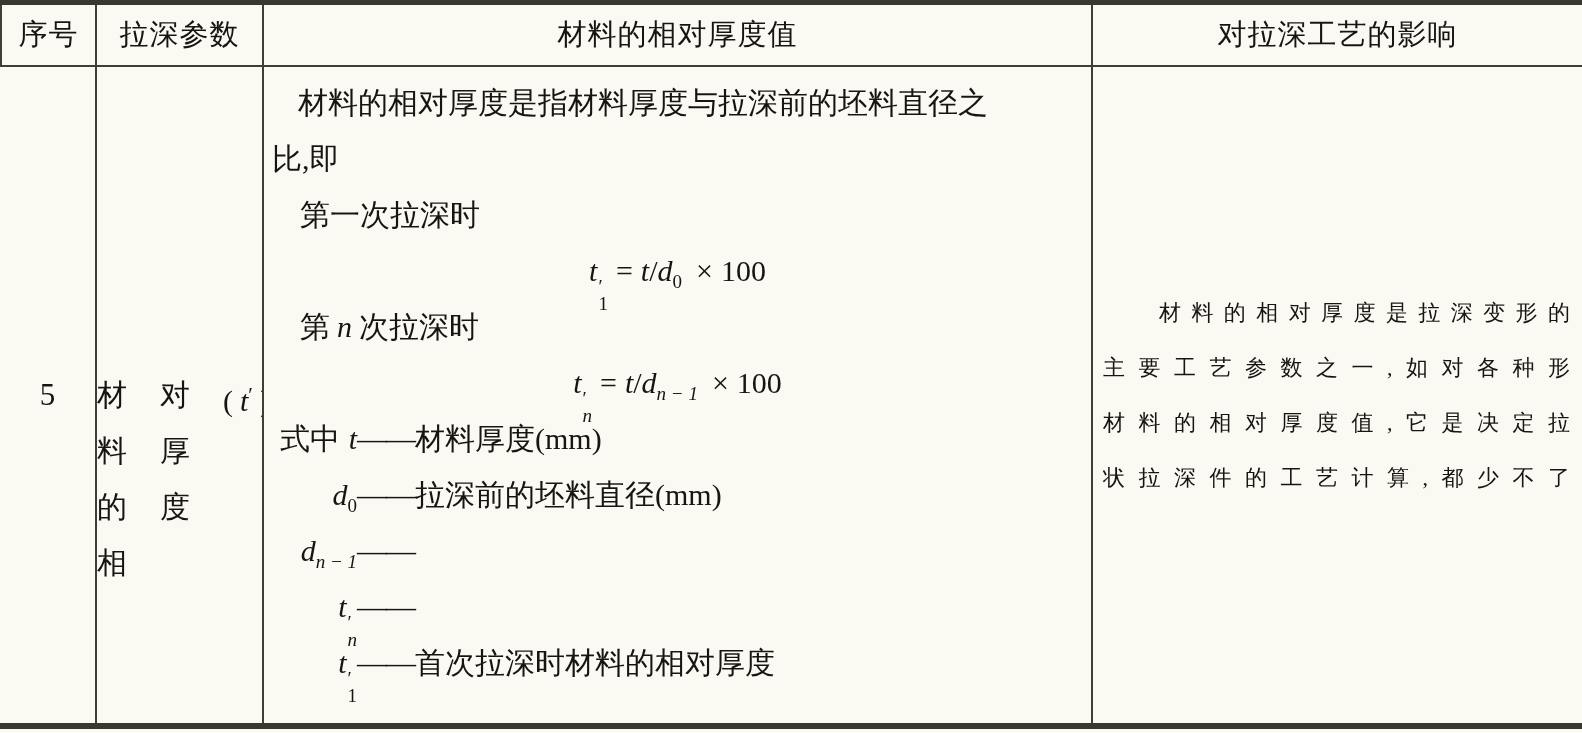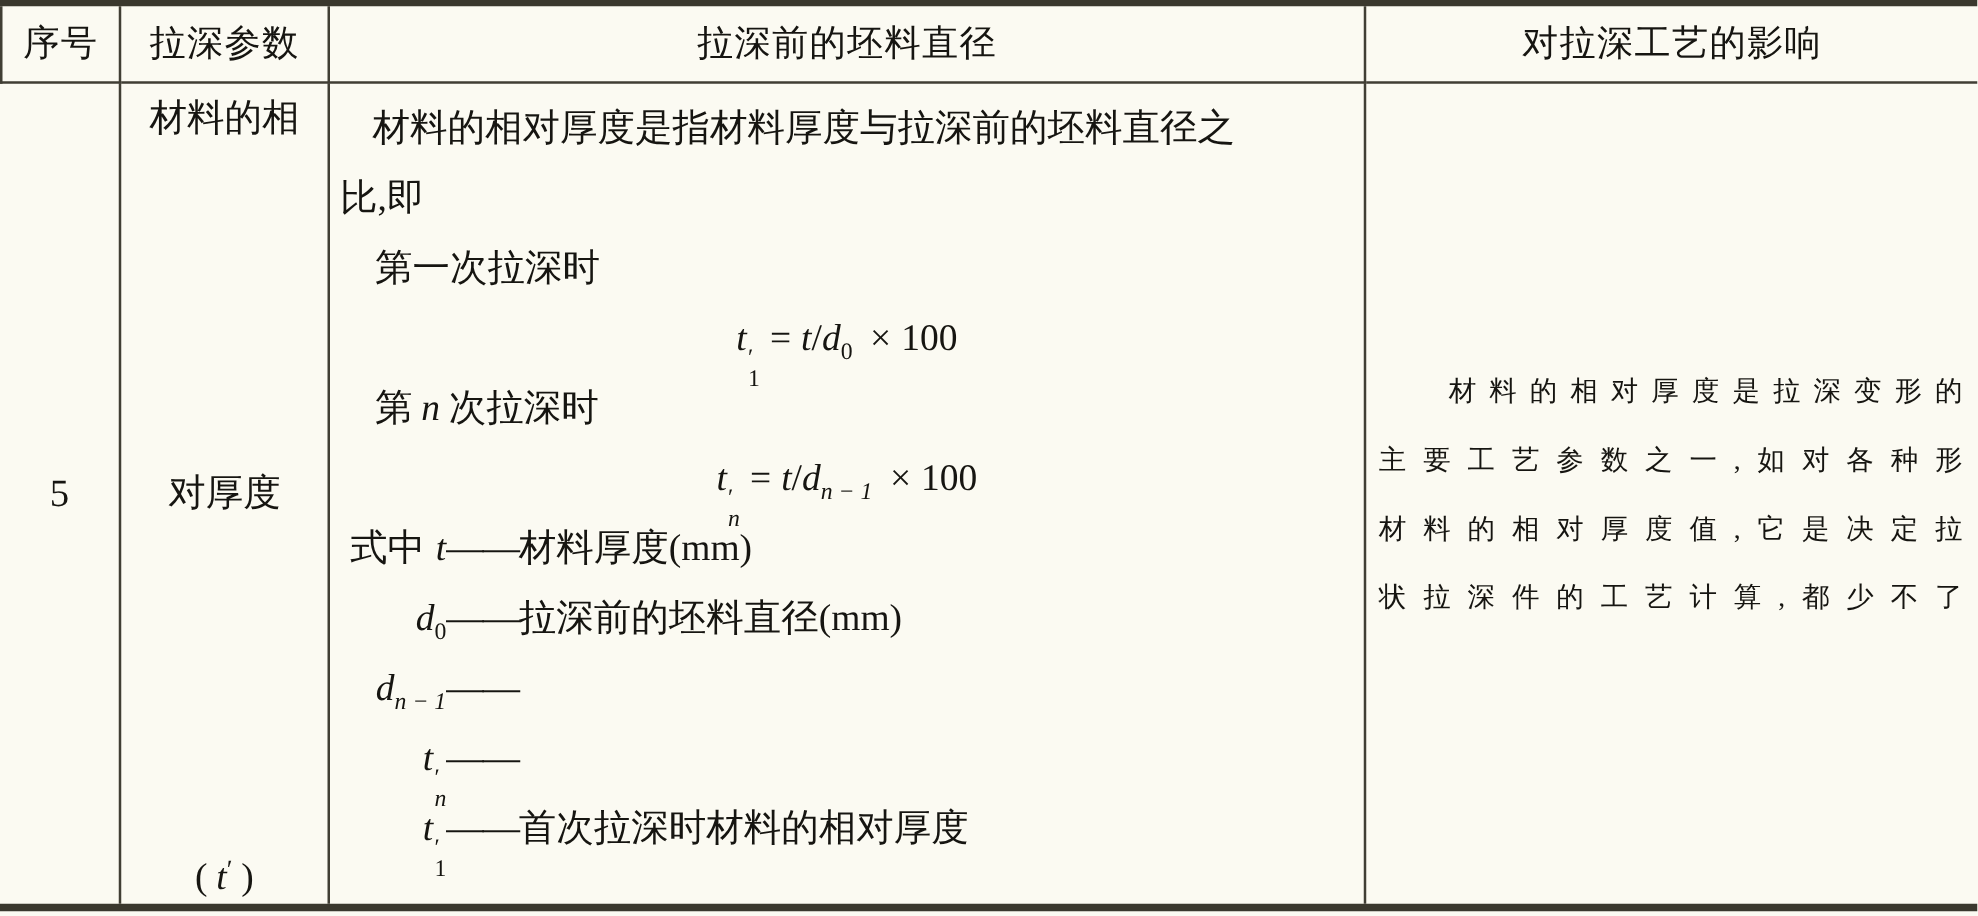--- a/index.html
+++ b/index.html
@@ -21,21 +21,21 @@
   .hc{
     border-bottom:2px solid var(--line-inner);
     display:flex;align-items:center;justify-content:center;
     font-size:29px;letter-spacing:1px;
   }
   .hc.first{border-left:2px solid var(--line-inner);}
   .hc.b,.bc.b{border-right:2px solid var(--line-inner);}
   
   .bc{overflow:hidden;}
   .bc1{display:flex;align-items:center;justify-content:center;font-size:31px;}
-  .bc2{display:flex;flex-direction:column;align-items:center;justify-content:space-between;font-size:30px;gap:33px;}
+  .bc2{display:flex;flex-direction:row;align-items:center;justify-content:flex-start;font-size:30px;gap:33px;}
   .bc2 .pline{height:56px;line-height:56px;text-align:center;}
   .bc3{padding:8px 8px 0 8px;font-size:30px;}
   .bc3 .line{height:56px;line-height:56px;white-space:nowrap;}
   .indent1{padding-left:26px;}
   .lbl{padding-left:28px;}
   .formula{text-align:center;font-size:30px;}
   .bc4{display:flex;flex-direction:column;justify-content:center;padding:0 12px 0 10px;font-size:22px;}
   .bc4 .jline{height:55px;line-height:55px;text-align:justify;text-align-last:justify;text-justify:inter-character;}
   .bc4 .jline.ind{text-indent:56px;}
   
@@ -62,21 +62,21 @@
 <div class="page">
   <div class="tbl">
 
     <div class="hc first b">
       <span>序号</span>
     </div>
     <div class="hc b">
       <span>拉深参数</span>
     </div>
     <div class="hc b">
-      <span>拉深前的坯料直径</span>
+      <span>材料的相对厚度值</span>
     </div>
     <div class="hc">
       <span>对拉深工艺的影响</span>
     </div>
 
     <div class="bc bc1 b">
       <span>5</span>
     </div>
 
     <div class="bc bc2 b">

